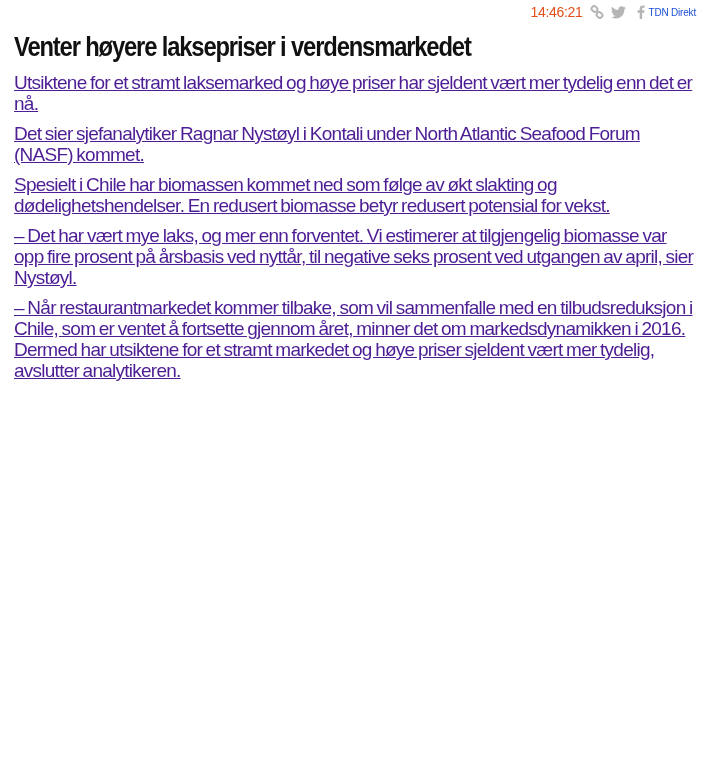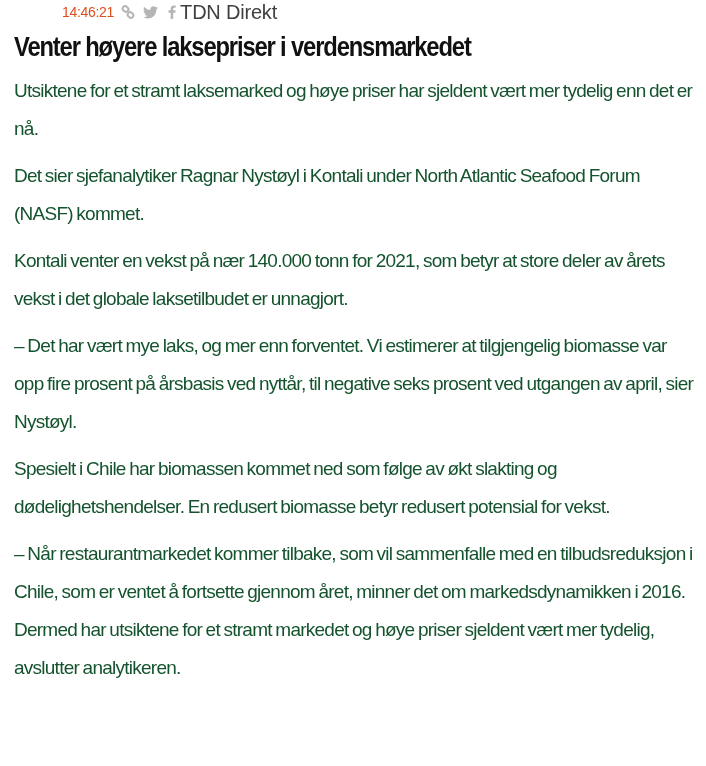--- a/index.html
+++ b/index.html
@@ -3,47 +3,47 @@
 <meta charset="utf-8">
 <style>
   html, body { margin: 0; padding: 0; background: #ffffff; }
   body {
     width: 706px; height: 766px; overflow: hidden;
     font-family: "Liberation Sans Narrow", "Liberation Sans", sans-serif;
     color: #1a1a1a;
   }
   .wrap { padding: 0 10px 0 14px; position: relative; }
   .meta {
-    height: 24px; display: flex; align-items: center; justify-content: flex-start;
+    height: 24px; display: flex; align-items: center; justify-content: flex-end;
     font-size: 14px;
-    margin-left: 48px;
   }
   .meta-left { display: flex; align-items: center; gap: 6px; }
   .time { color: #e04e1b; letter-spacing: -0.3px; }
   .icon { display: inline-flex; align-items: center; justify-content: center; width: 16px; height: 16px; color: #b5b5b5; cursor: pointer; }
-  .source { color: #404040; font-size: 20px; letter-spacing: -0.2px; }
+  .source { color: #1d4ed8; font-size: 10px; letter-spacing: -0.2px; }
   h1 {
     margin: 6px 0 8px 0;
     font-family: "Liberation Sans", sans-serif;
     font-weight: bold;
     font-size: 27px;
     line-height: 34px;
     letter-spacing: -1.3px;
     color: #111;
     transform: scaleX(0.88);
     transform-origin: left center;
     white-space: nowrap;
   }
   .body p {
     margin: 0 0 9px 0;
     font-size: 19px;
-    line-height: 38px;
+    line-height: 21px;
     letter-spacing: -0.75px;
     word-spacing: -1px;
-    color: #14532d;
+    color: #4c1d95;
+    text-decoration: underline;
   }
 </style>
 </head>
 <body>
 
 <div class="wrap">
   <div class="meta">
     <div class="meta-left">
       <span class="time">14:46:21</span>
       <span class="icon">
@@ -64,18 +64,17 @@
       </span>
     </div>
     <span class="source">TDN Direkt</span>
   </div>
 
   <h1>Venter høyere laksepriser i verdensmarkedet</h1>
 
   <div class="body">
     <p>Utsiktene for et stramt laksemarked og høye priser har sjeldent vært mer tydelig enn det er nå.</p>
     <p>Det sier sjefanalytiker Ragnar Nystøyl i Kontali under North Atlantic Seafood Forum (NASF) kommet.</p>
-    <p>Kontali venter en vekst på nær 140.000 tonn for 2021, som betyr at store deler av årets vekst i det globale laksetilbudet er unnagjort.</p>
+    <p>Spesielt i Chile har biomassen kommet ned som følge av økt slakting og dødelighetshendelser. En redusert biomasse betyr redusert potensial for vekst.</p>
     <p>– Det har vært mye laks, og mer enn forventet. Vi estimerer at tilgjengelig biomasse var opp fire prosent på årsbasis ved nyttår, til negative seks prosent ved utgangen av april, sier Nystøyl.</p>
-    <p>Spesielt i Chile har biomassen kommet ned som følge av økt slakting og dødelighetshendelser. En redusert biomasse betyr redusert potensial for vekst.</p>
     <p>– Når restaurantmarkedet kommer tilbake, som vil sammenfalle med en tilbudsreduksjon i Chile, som er ventet å fortsette gjennom året, minner det om markedsdynamikken i 2016. Dermed har utsiktene for et stramt markedet og høye priser sjeldent vært mer tydelig, avslutter analytikeren.</p>
   </div>
 </div>
 
 </body></html>

